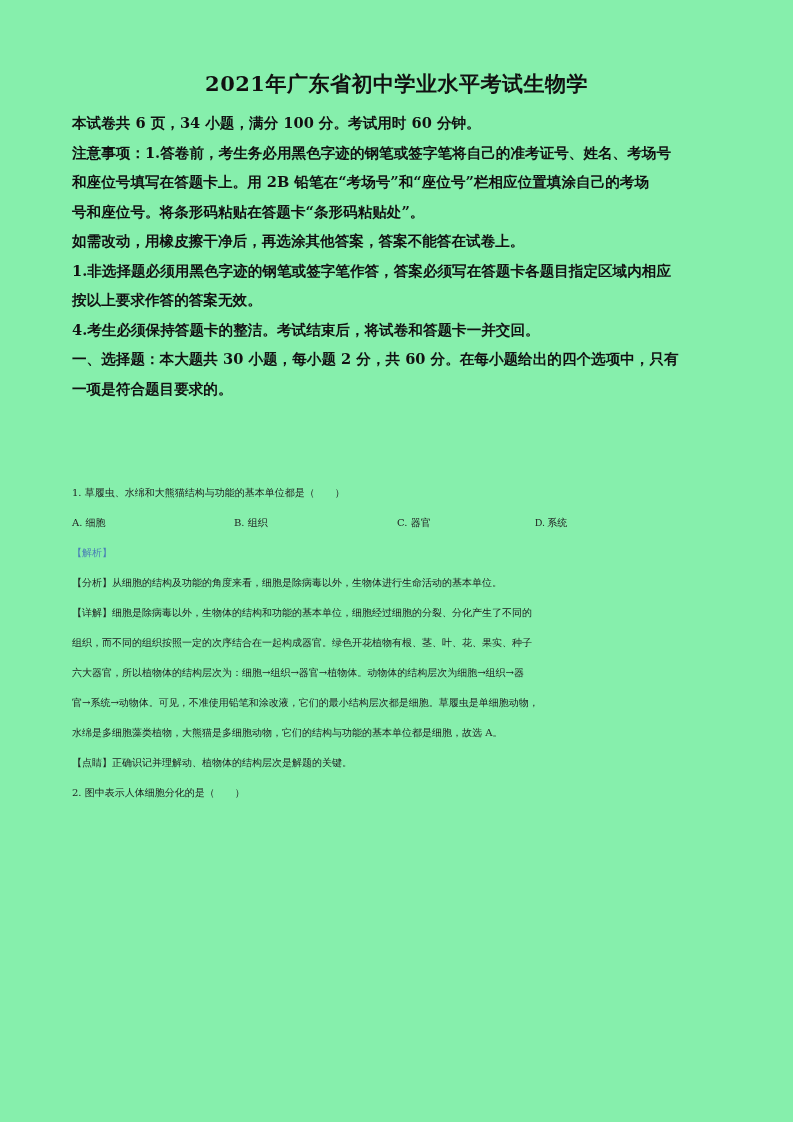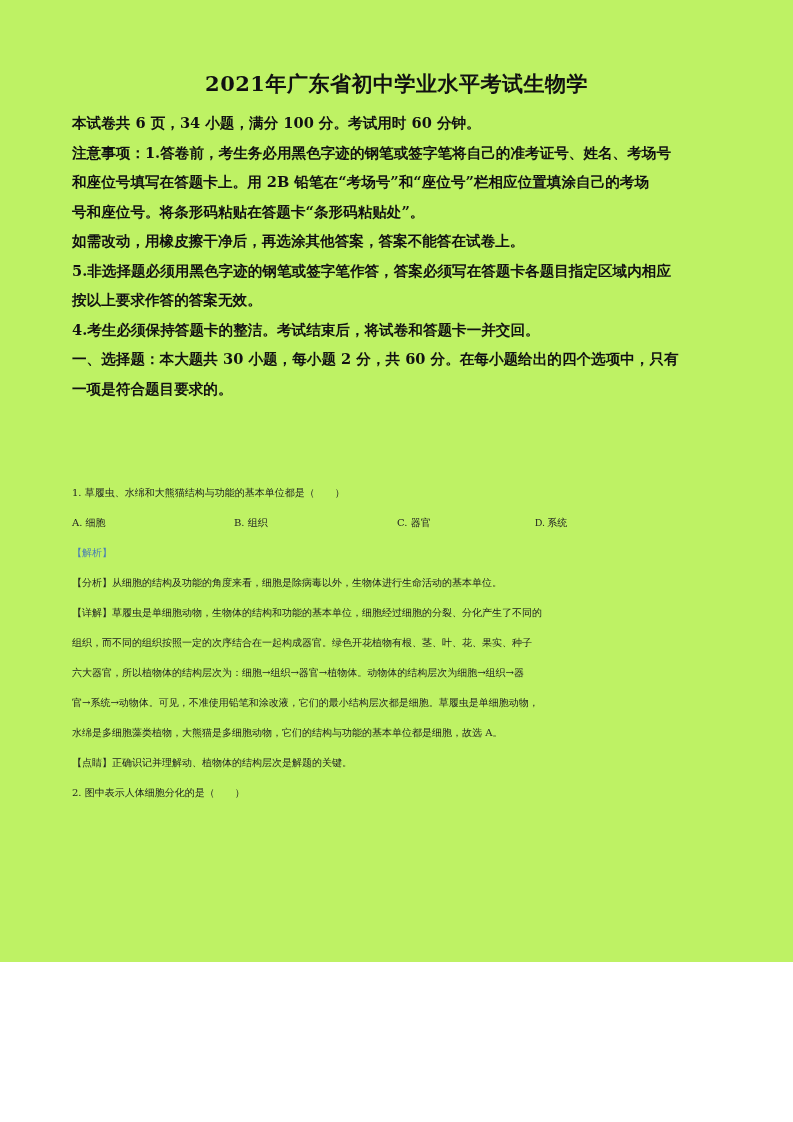--- a/index.html
+++ b/index.html
@@ -1,17 +1,17 @@
 <!DOCTYPE html>
 <html><head>
 <meta charset="utf-8">
 <style>
   html, body { margin: 0; padding: 0; background: #ffffff; }
   body { width: 793px; height: 1122px; position: relative; overflow: hidden; }
-  .page { position: absolute; left: 0; top: 0; width: 793px; height: 962px; background: #bef264; }
+  .page { position: absolute; left: 0; top: 0; width: 793px; height: 1122px; background: #86efac; }
   .title {
     position: absolute; left: 0; width: 793px; top: 70px; text-align: center;
     font-family: "DejaVu Serif", "Liberation Serif", serif; font-weight: bold;
     font-size: 21px; color: #111; letter-spacing: 0.5px;
   }
   .bold-block {
     position: absolute; left: 72px; width: 652px;
     font-family: "DejaVu Serif", "Liberation Serif", serif; font-weight: bold;
     font-size: 14.6px; color: #111; line-height: 29.5px;
   }
@@ -29,21 +29,21 @@
 
 <div class="page">
   <div class="title">2021年广东省初中学业水平考试生物学</div>
 
   <div class="bold-block" style="top:108px;">
     <div class="line">本试卷共 6 页，34 小题，满分 100 分。考试用时 60 分钟。</div>
     <div class="line">注意事项：1.答卷前，考生务必用黑色字迹的钢笔或签字笔将自己的准考证号、姓名、考场号</div>
     <div class="line">和座位号填写在答题卡上。用 2B 铅笔在“考场号”和“座位号”栏相应位置填涂自己的考场</div>
     <div class="line">号和座位号。将条形码粘贴在答题卡“条形码粘贴处”。</div>
     <div class="line">如需改动，用橡皮擦干净后，再选涂其他答案，答案不能答在试卷上。</div>
-    <div class="line">5.非选择题必须用黑色字迹的钢笔或签字笔作答，答案必须写在答题卡各题目指定区域内相应</div>
+    <div class="line">1.非选择题必须用黑色字迹的钢笔或签字笔作答，答案必须写在答题卡各题目指定区域内相应</div>
     <div class="line">按以上要求作答的答案无效。</div>
     <div class="line">4.考生必须保持答题卡的整洁。考试结束后，将试卷和答题卡一并交回。</div>
     <div class="line">一、选择题：本大题共 30 小题，每小题 2 分，共 60 分。在每小题给出的四个选项中，只有</div>
     <div class="line">一项是符合题目要求的。</div>
   </div>
 
   <div class="reg" style="top:478px;">
     <div class="line">1. 草履虫、水绵和大熊猫结构与功能的基本单位都是（　　）</div>
     <div class="line" style="position:relative;height:30px;">
       <span class="opt" style="left:0;">A. 细胞</span>
@@ -51,21 +51,21 @@
       <span class="opt" style="left:325px;">C. 器官</span>
       <span class="opt" style="left:463px;font-family:Liberation Serif, serif;">D. 系统</span>
     </div>
     <div class="line">
       <span class="blue">【解析】</span>
     </div>
     <div class="line">
       <span>【分析】</span><span>从细胞的结构及功能的角度来看，细胞是除病毒以外，生物体进行生命活动的基本单位。</span>
     </div>
     <div class="line">
-      <span>【详解】</span><span>草履虫是单细胞动物，生物体的结构和功能的基本单位，细胞经过细胞的分裂、分化产生了不同的</span>
+      <span>【详解】</span><span>细胞是除病毒以外，生物体的结构和功能的基本单位，细胞经过细胞的分裂、分化产生了不同的</span>
     </div>
     <div class="line">组织，而不同的组织按照一定的次序结合在一起构成器官。绿色开花植物有根、茎、叶、花、果实、种子</div>
     <div class="line">六大器官，所以植物体的结构层次为：细胞→组织→器官→植物体。动物体的结构层次为细胞→组织→器</div>
     <div class="line">官→系统→动物体。可见，不准使用铅笔和涂改液，它们的最小结构层次都是细胞。草履虫是单细胞动物，</div>
     <div class="line">水绵是多细胞藻类植物，大熊猫是多细胞动物，它们的结构与功能的基本单位都是细胞，故选 A。</div>
     <div class="line">
       <span>【点睛】</span><span>正确识记并理解动、植物体的结构层次是解题的关键。</span>
     </div>
     <div class="line">2. 图中表示人体细胞分化的是（　　）</div>
   </div>

